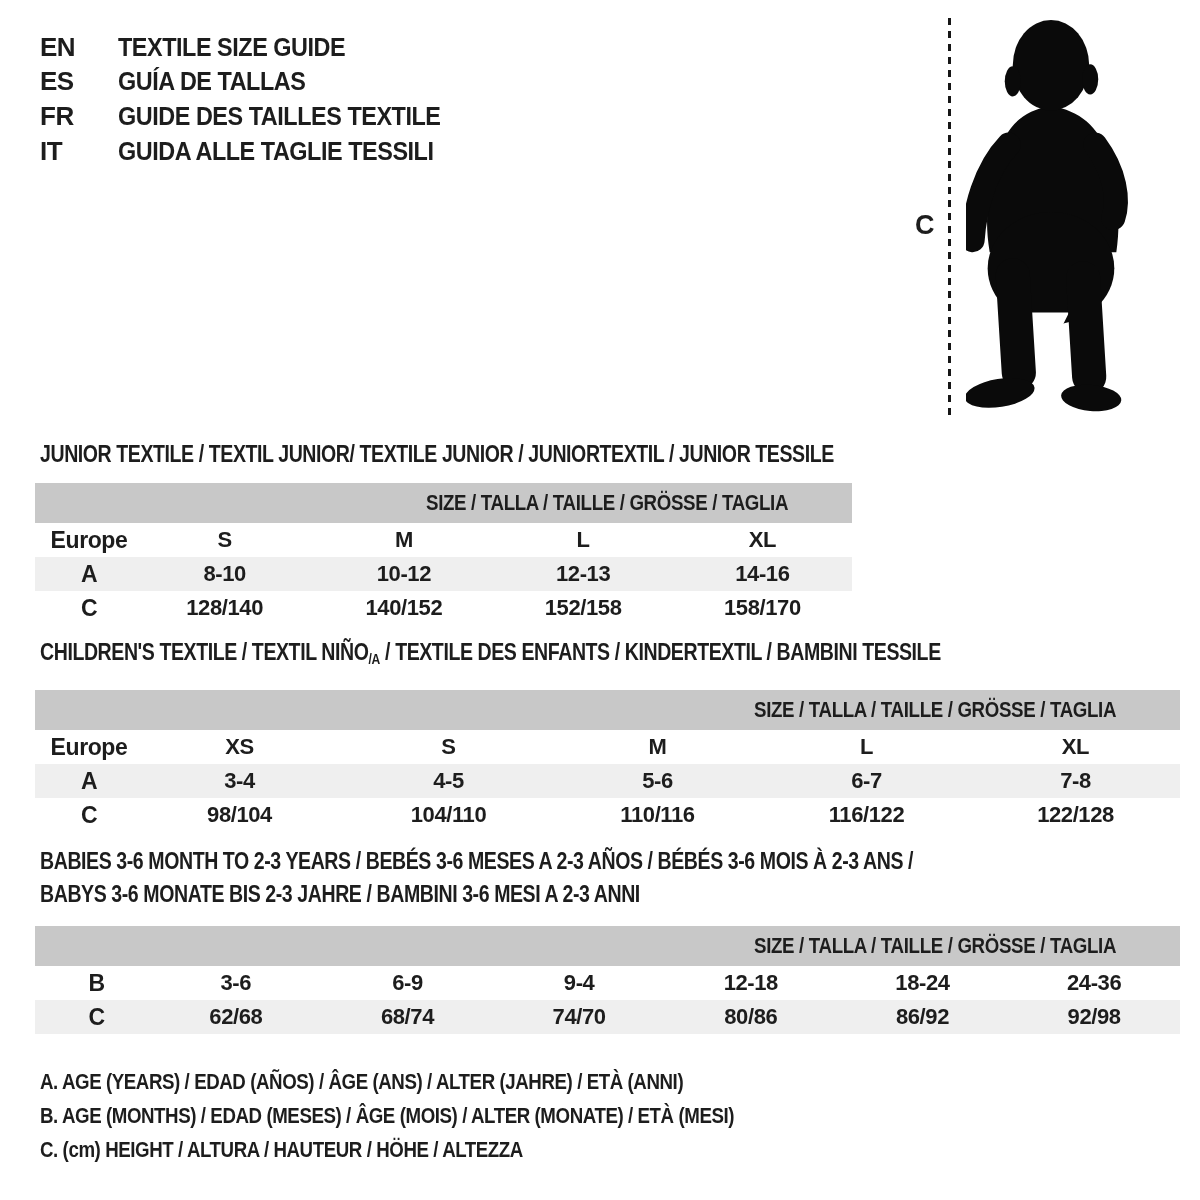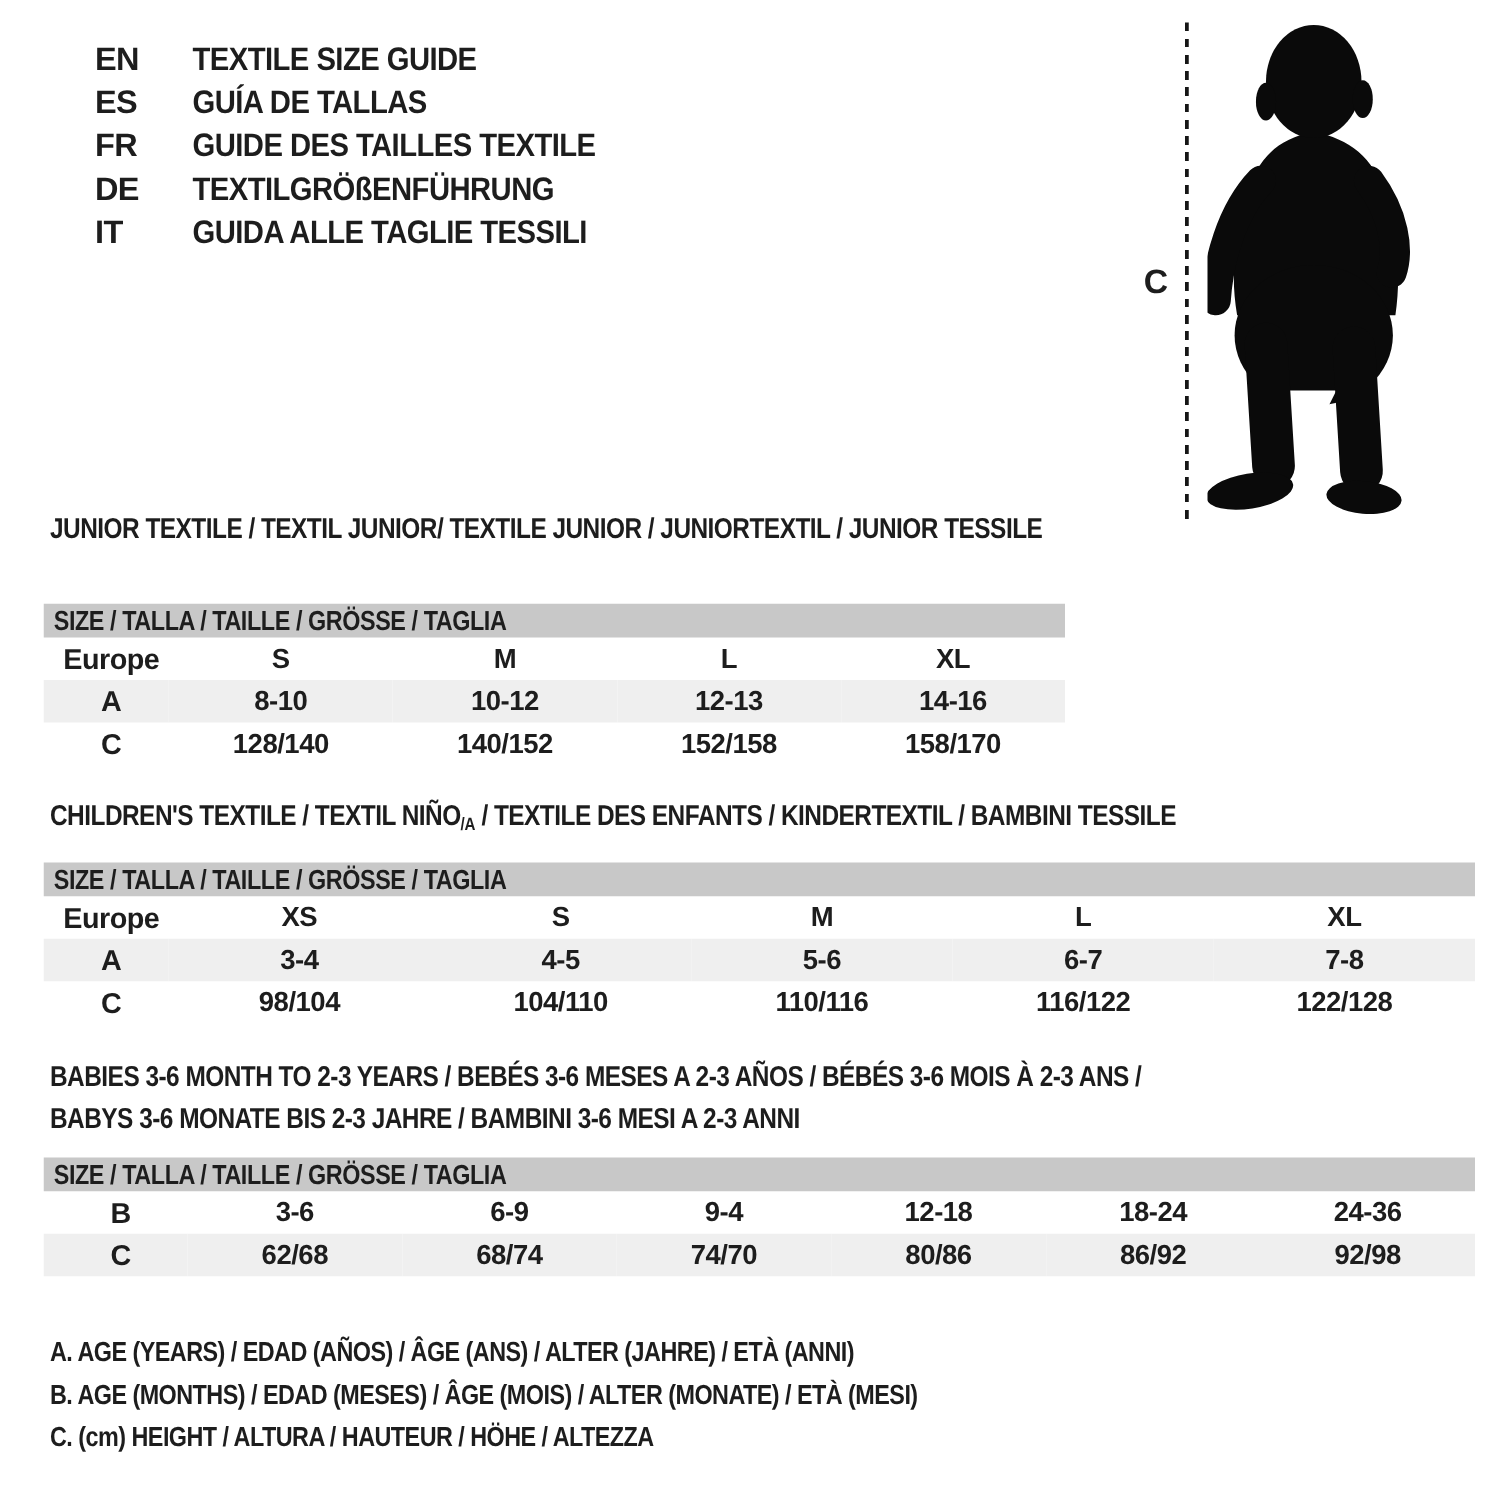--- a/index.html
+++ b/index.html
@@ -11,21 +11,21 @@
     -webkit-font-smoothing: antialiased;
   }
   .canvas { position: relative; width: 1200px; height: 1200px; overflow: hidden; background: #ffffff; }
 
   
   .b { font-weight: 700; letter-spacing: -0.5px; }
   .sx { display: inline-block; transform: scaleX(0.85); transform-origin: 0 50%; white-space: nowrap; }
   .sx9 { display: inline-block; transform: scaleX(0.90); transform-origin: 0 50%; white-space: nowrap; }
 
   
-  .lang-list { position: absolute; left: 40px; top: 30px; margin-left: 36px; }
+  .lang-list { position: absolute; left: 40px; top: 30px; }
   .lang-row { display: flex; align-items: center; height: 34.6px; font-size: 26px; }
   .lang-code { width: 78px; }
 
   
   .measure-line {
     position: absolute; left: 948px; top: 18px; width: 3px; height: 398px;
     background: repeating-linear-gradient(to bottom, #161616 0 7px, transparent 7px 13px);
   }
   .measure-label { position: absolute; left: 915px; top: 210px; font-size: 27px; }
   .silhouette { position: absolute; left: 966px; top: 19px; width: 174px; height: 394px; }
@@ -36,23 +36,23 @@
   
   table.size-table {
     position: absolute;
     border-collapse: collapse;
     table-layout: fixed;
     font-weight: 700;
     letter-spacing: -0.4px;
   }
   table.size-table th {
     background: #c8c8c8;
-    height: 27px;
+    height: 40px;
     font-size: 22px;
-    text-align: left;
+    text-align: right;
     padding: 0 0 0 8px;
     font-weight: 700;
   }
   table.size-table td {
     height: 34px;
     font-size: 22px;
     text-align: center;
     padding: 0;
   }
   table.size-table td.row-label { text-align: center; padding-left: 8px; font-size: 23px; }
@@ -76,24 +76,20 @@
     </div>
     <div class="lang-row">
       <span class="lang-code">ES</span>
       <span class="sx9">GUÍA DE TALLAS</span>
     </div>
     <div class="lang-row">
       <span class="lang-code">FR</span>
       <span class="sx9">GUIDE DES TAILLES TEXTILE</span>
     </div>
     <div class="lang-row">
-      <span class="lang-code">DE</span>
-      <span class="sx9">TEXTILGRÖßENFÜHRUNG</span>
-    </div>
-    <div class="lang-row">
       <span class="lang-code">IT</span>
       <span class="sx9">GUIDA ALLE TAGLIE TESSILI</span>
     </div>
   </div>
 
   <div class="measure-label b">C</div>
   <div class="measure-line"></div>
   <div class="silhouette">
     <svg width="174" height="394" viewBox="0 0 172 392" xmlns="http://www.w3.org/2000/svg" aria-hidden="true">
       <g fill="#0a0a0a">
@@ -113,21 +109,21 @@
         <path d="M 42,125 C 18,150 8,190 6,220" stroke="#0a0a0a" stroke-width="24" stroke-linecap="round" fill="none"></path>
         <path d="M 128,125 C 148,152 152,180 146,198" stroke="#0a0a0a" stroke-width="24" stroke-linecap="round" fill="none"></path>
 
         <ellipse cx="84" cy="46" rx="38" ry="45"></ellipse>
         <ellipse cx="46" cy="62" rx="8" ry="15"></ellipse>
         <ellipse cx="123" cy="60" rx="8" ry="15"></ellipse>
       </g>
     </svg>
   </div>
 
-  <div class="section-title b" style="left:40px; top:410px;">
+  <div class="section-title b" style="left:40px; top:442px;">
     <span class="sx">JUNIOR TEXTILE / TEXTIL JUNIOR/ TEXTILE JUNIOR / JUNIORTEXTIL / JUNIOR TESSILE</span>
   </div>
   <table class="size-table" style="left:35px; top:483px; width:817px;">
     <colgroup>
         <col style="width:100px">
         <col>
         <col>
         <col>
         <col>
       </colgroup>

